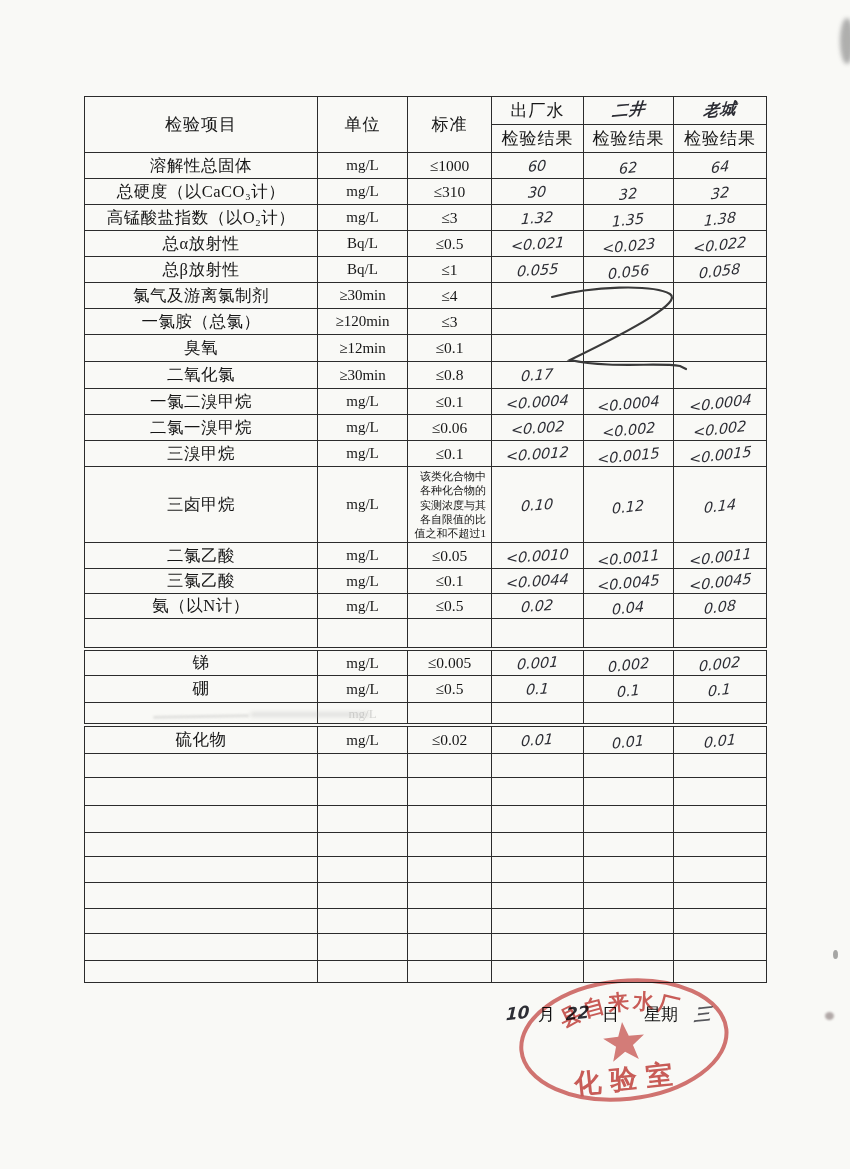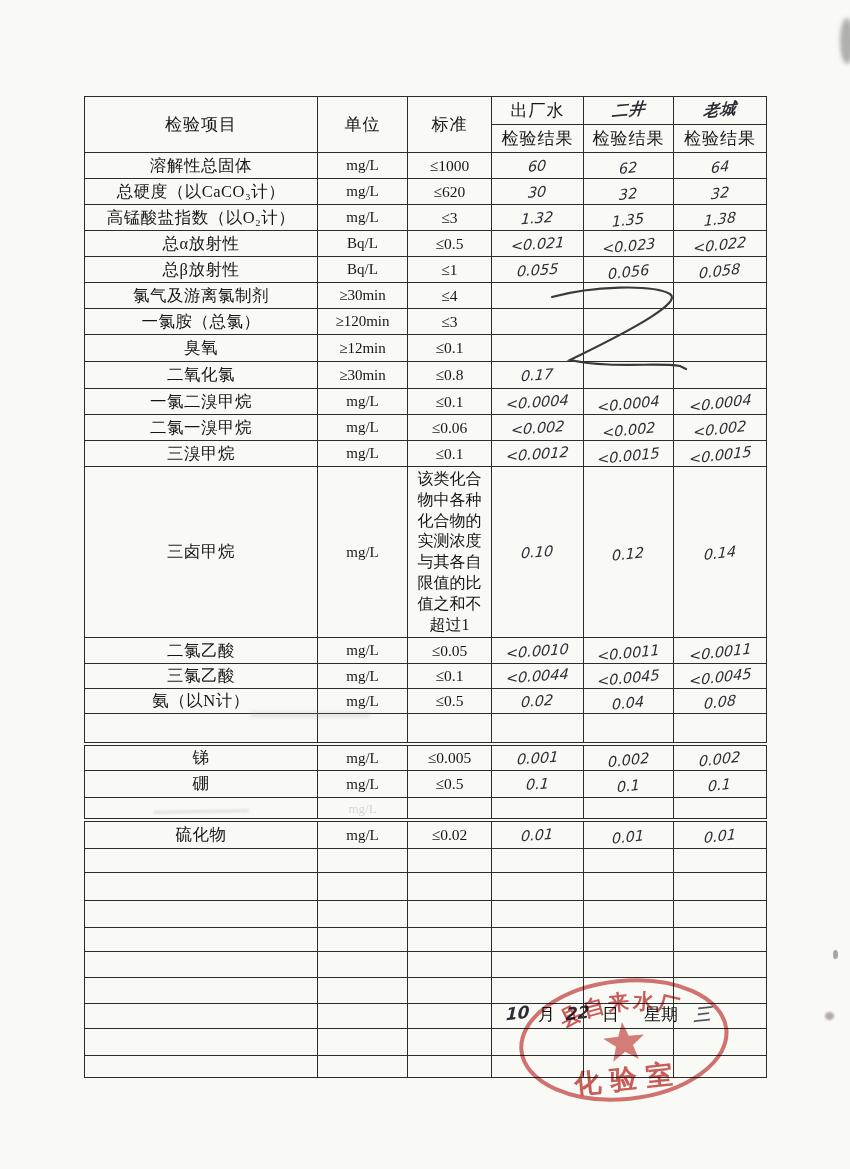--- a/index.html
+++ b/index.html
@@ -19,22 +19,22 @@
     border:1.6px solid #2c2c2c;padding:0;margin:0;
     text-align:center;vertical-align:middle;color:#161616;
     overflow:visible;white-space:nowrap;
   }
   .report thead th{font-weight:normal;font-size:17px;letter-spacing:1px;}
   td.item{font-size:16.5px;letter-spacing:.5px;}
   td.unit{font-size:15px;}
   td.std{font-size:15.5px;}
   td.std.small{white-space:normal;}
   td.std.small .pv{
-    display:block;font-size:16px;line-height:1.3;padding:2px 5px;
-    letter-spacing:0;text-align:center;white-space:normal;
+    display:block;font-size:11px;line-height:1.3;padding:2px 5px;
+    letter-spacing:0;text-align:right;white-space:normal;
   }
   tr.sep td{border-top:4px double #2c2c2c;}
   
   .hwv,.hwh,.fhw{
     font-family:"DejaVu Sans","Liberation Sans",sans-serif;
     font-style:italic;color:#2d2e35;
   }
   .hwv{display:inline-block;font-size:14.5px;transform:rotate(-4deg) skewX(-8deg);}
   td:nth-child(5) .hwv{transform:rotate(-6deg) skewX(-6deg) translateY(2px);}
   td:nth-child(6) .hwv{transform:rotate(-7deg) skewX(-10deg) translateY(1px);}
@@ -103,21 +103,21 @@
           <td class="item"><span class="pv">溶解性总固体</span></td>
           <td class="unit"><span class="pv">mg/L</span></td>
           <td class="std"><span class="pv">≤1000</span></td>
           <td class="res"><span class="hwv">60</span></td>
           <td class="res"><span class="hwv">62</span></td>
           <td class="res"><span class="hwv">64</span></td>
         </tr>
         <tr style="height: 26px;">
           <td class="item"><span class="pv">总硬度（以CaCO₃计）</span></td>
           <td class="unit"><span class="pv">mg/L</span></td>
-          <td class="std"><span class="pv">≤620</span></td>
+          <td class="std"><span class="pv">≤310</span></td>
           <td class="res"><span class="hwv">30</span></td>
           <td class="res"><span class="hwv">32</span></td>
           <td class="res"><span class="hwv">32</span></td>
         </tr>
         <tr style="height: 26px;">
           <td class="item"><span class="pv">高锰酸盐指数（以O₂计）</span></td>
           <td class="unit"><span class="pv">mg/L</span></td>
           <td class="std"><span class="pv">≤3</span></td>
           <td class="res"><span class="hwv">1.32</span></td>
           <td class="res"><span class="hwv">1.35</span></td>

